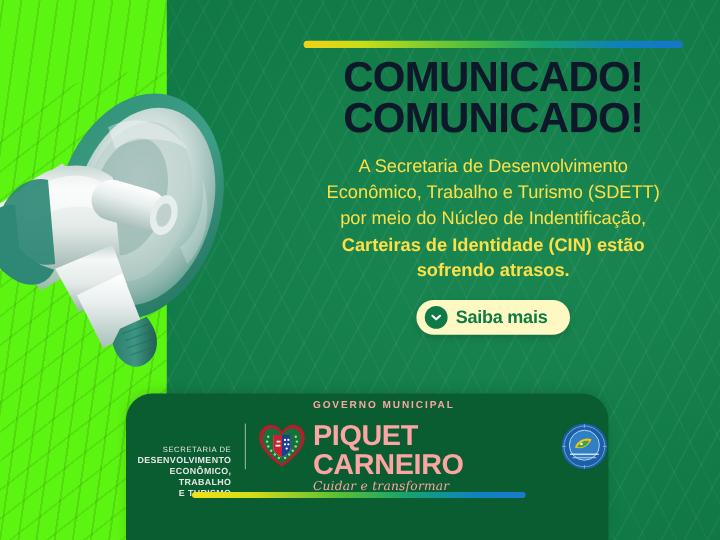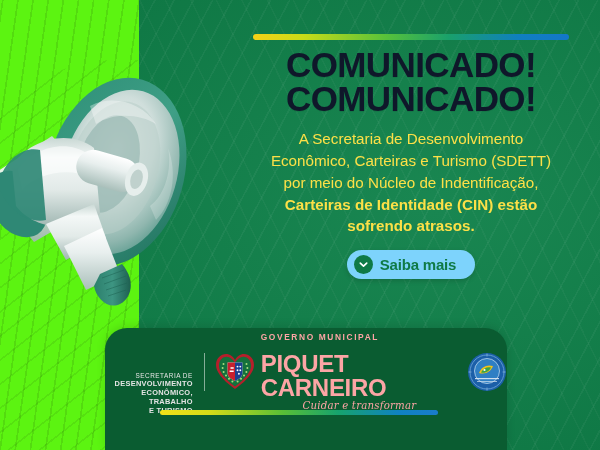--- a/index.html
+++ b/index.html
@@ -97,21 +97,21 @@
     color:#fde047;
     font-size:15.2px;
     line-height:1.44;
   }
   .body-text .bold{font-weight:bold;}
 
   
   .btn-wrap{margin-top:13px;}
   .btn{
     display:inline-flex;align-items:center;gap:7px;
-    background:#7dd3fc;border-radius:999px;
+    background:#fef9c3;border-radius:999px;
     padding:5px 19px 5px 7px;
     box-shadow:0 2px 5px rgba(0,0,0,.16);
     cursor:pointer;border:none;
   }
   .btn .circ{
     width:19px;height:19px;border-radius:50%;
     background:#0f7a46;display:flex;align-items:center;justify-content:center;flex:0 0 auto;
   }
   .btn .circ svg{display:block;}
   .btn .btn-label{
@@ -141,21 +141,21 @@
     margin:0 10px 0 0;flex:0 0 auto;
   }
   .heart-logo{width:40px;height:40px;flex:0 0 auto;}
   .gov-text{
     color:#fca5a5;text-align:left;padding-left:6px;line-height:1;
   }
   .gov-text .gov-top{font-size:8.4px;letter-spacing:1.6px;font-weight:bold;}
   .gov-text .gov-main{font-size:24px;letter-spacing:-0.3px;font-weight:bold;margin-top:11px;}
   .gov-text .gov-sub{
     font-family:"DejaVu Serif", serif;
-    font-style:italic;font-size:10.2px;text-align:center;margin-top:1px;letter-spacing:.2px;
+    font-style:italic;font-size:10.2px;text-align:left;margin-top:1px;letter-spacing:.2px;
   }
   .seal{width:40px;height:40px;flex:0 0 auto;margin-left:9px;}
   .footer-bar{
     position:absolute;left:55px;top:82px;width:278px;height:5px;border-radius:3px;
     background:linear-gradient(90deg,#f2e119 0%, #d4dc18 18%, #59bf36 44%, #17a36d 64%, #0f82c2 86%, #1a7ccb 100%);
   }
 </style>
 </head>
 <body>
 
@@ -244,21 +244,21 @@
 
     <div class="accent-bar"></div>
 
     <div class="headline">
       <span class="l1">COMUNICADO!</span>
       <span class="l2">COMUNICADO!</span>
     </div>
 
     <div class="body-text">
       <div>A Secretaria de Desenvolvimento</div>
-      <div>Econômico, Carteiras e Turismo (SDETT)</div>
+      <div>Econômico, Trabalho e Turismo (SDETT)</div>
       <div>por meio do Núcleo de Indentificação,</div>
       <div class="bold">Carteiras de Identidade (CIN) estão</div>
       <div class="bold">sofrendo atrasos.</div>
     </div>
 
     <div class="btn-wrap">
       <button class="btn">
         <span class="circ">
           <svg width="11" height="11" viewBox="0 0 11 11" xmlns="http://www.w3.org/2000/svg">
             <path d="M2.3 4.1 L5.5 7.1 L8.7 4.1" fill="none" stroke="#ffffff" stroke-width="1.7" stroke-linecap="round" stroke-linejoin="round"></path>

